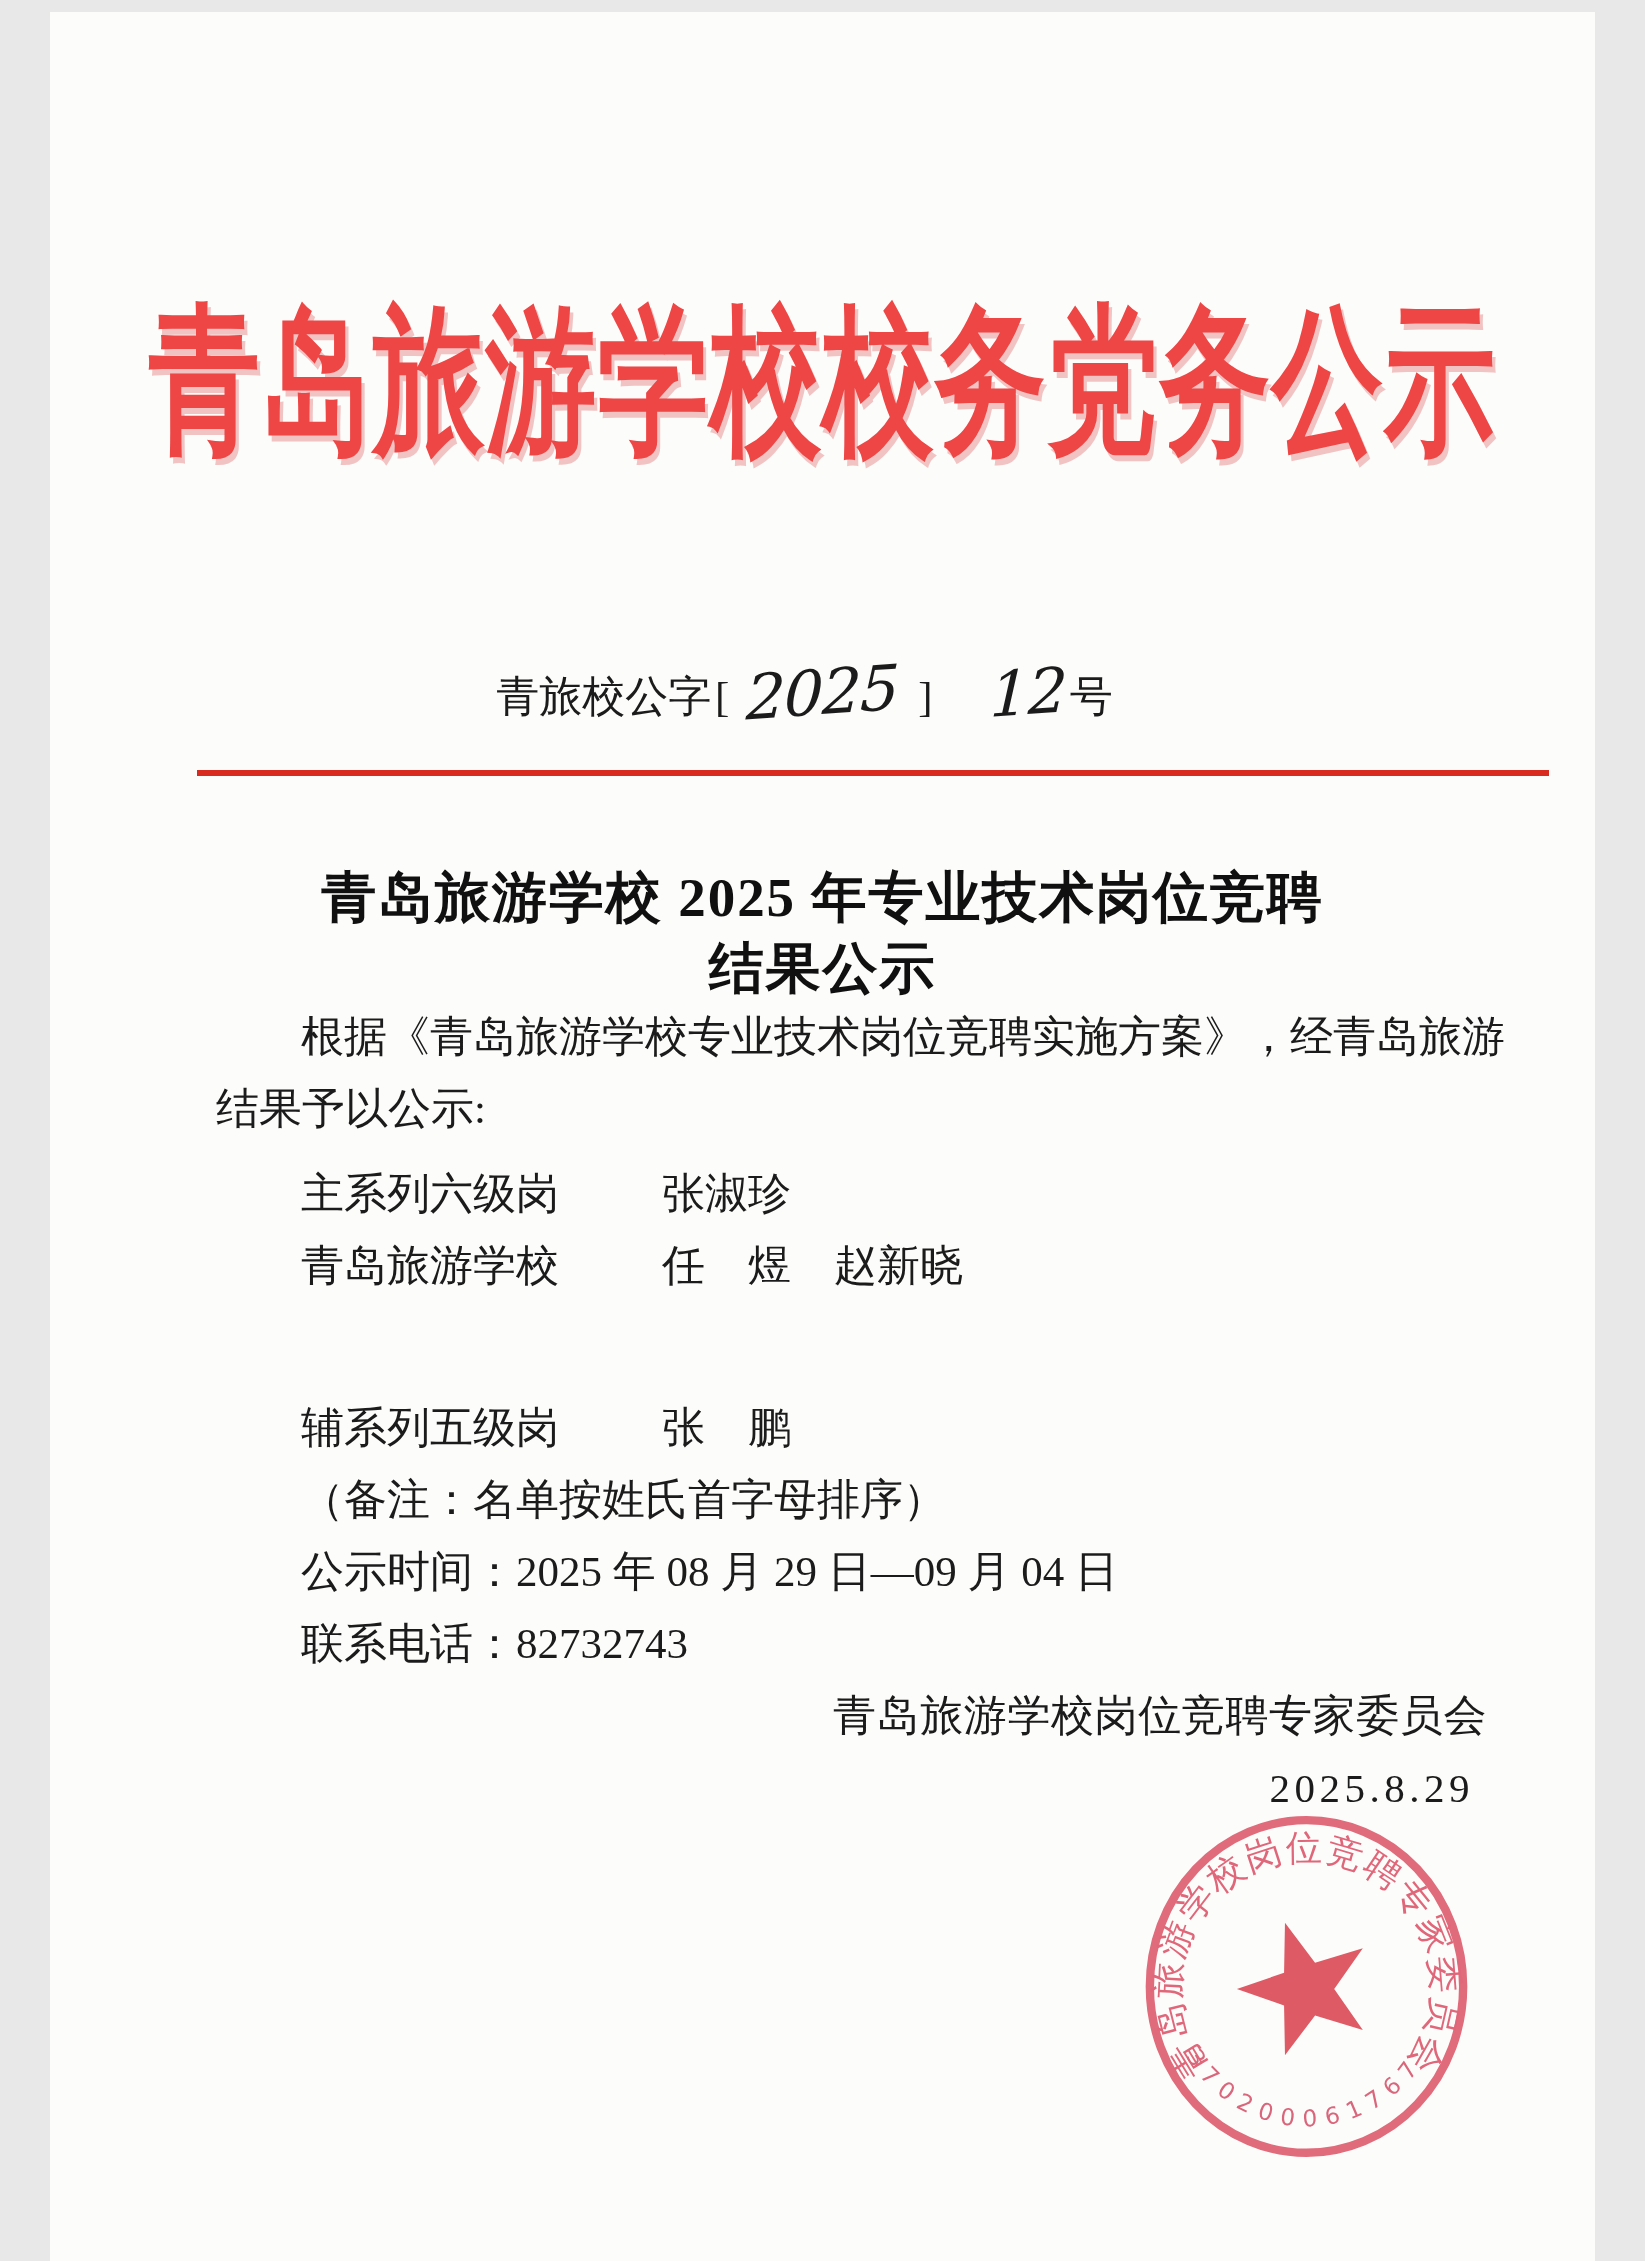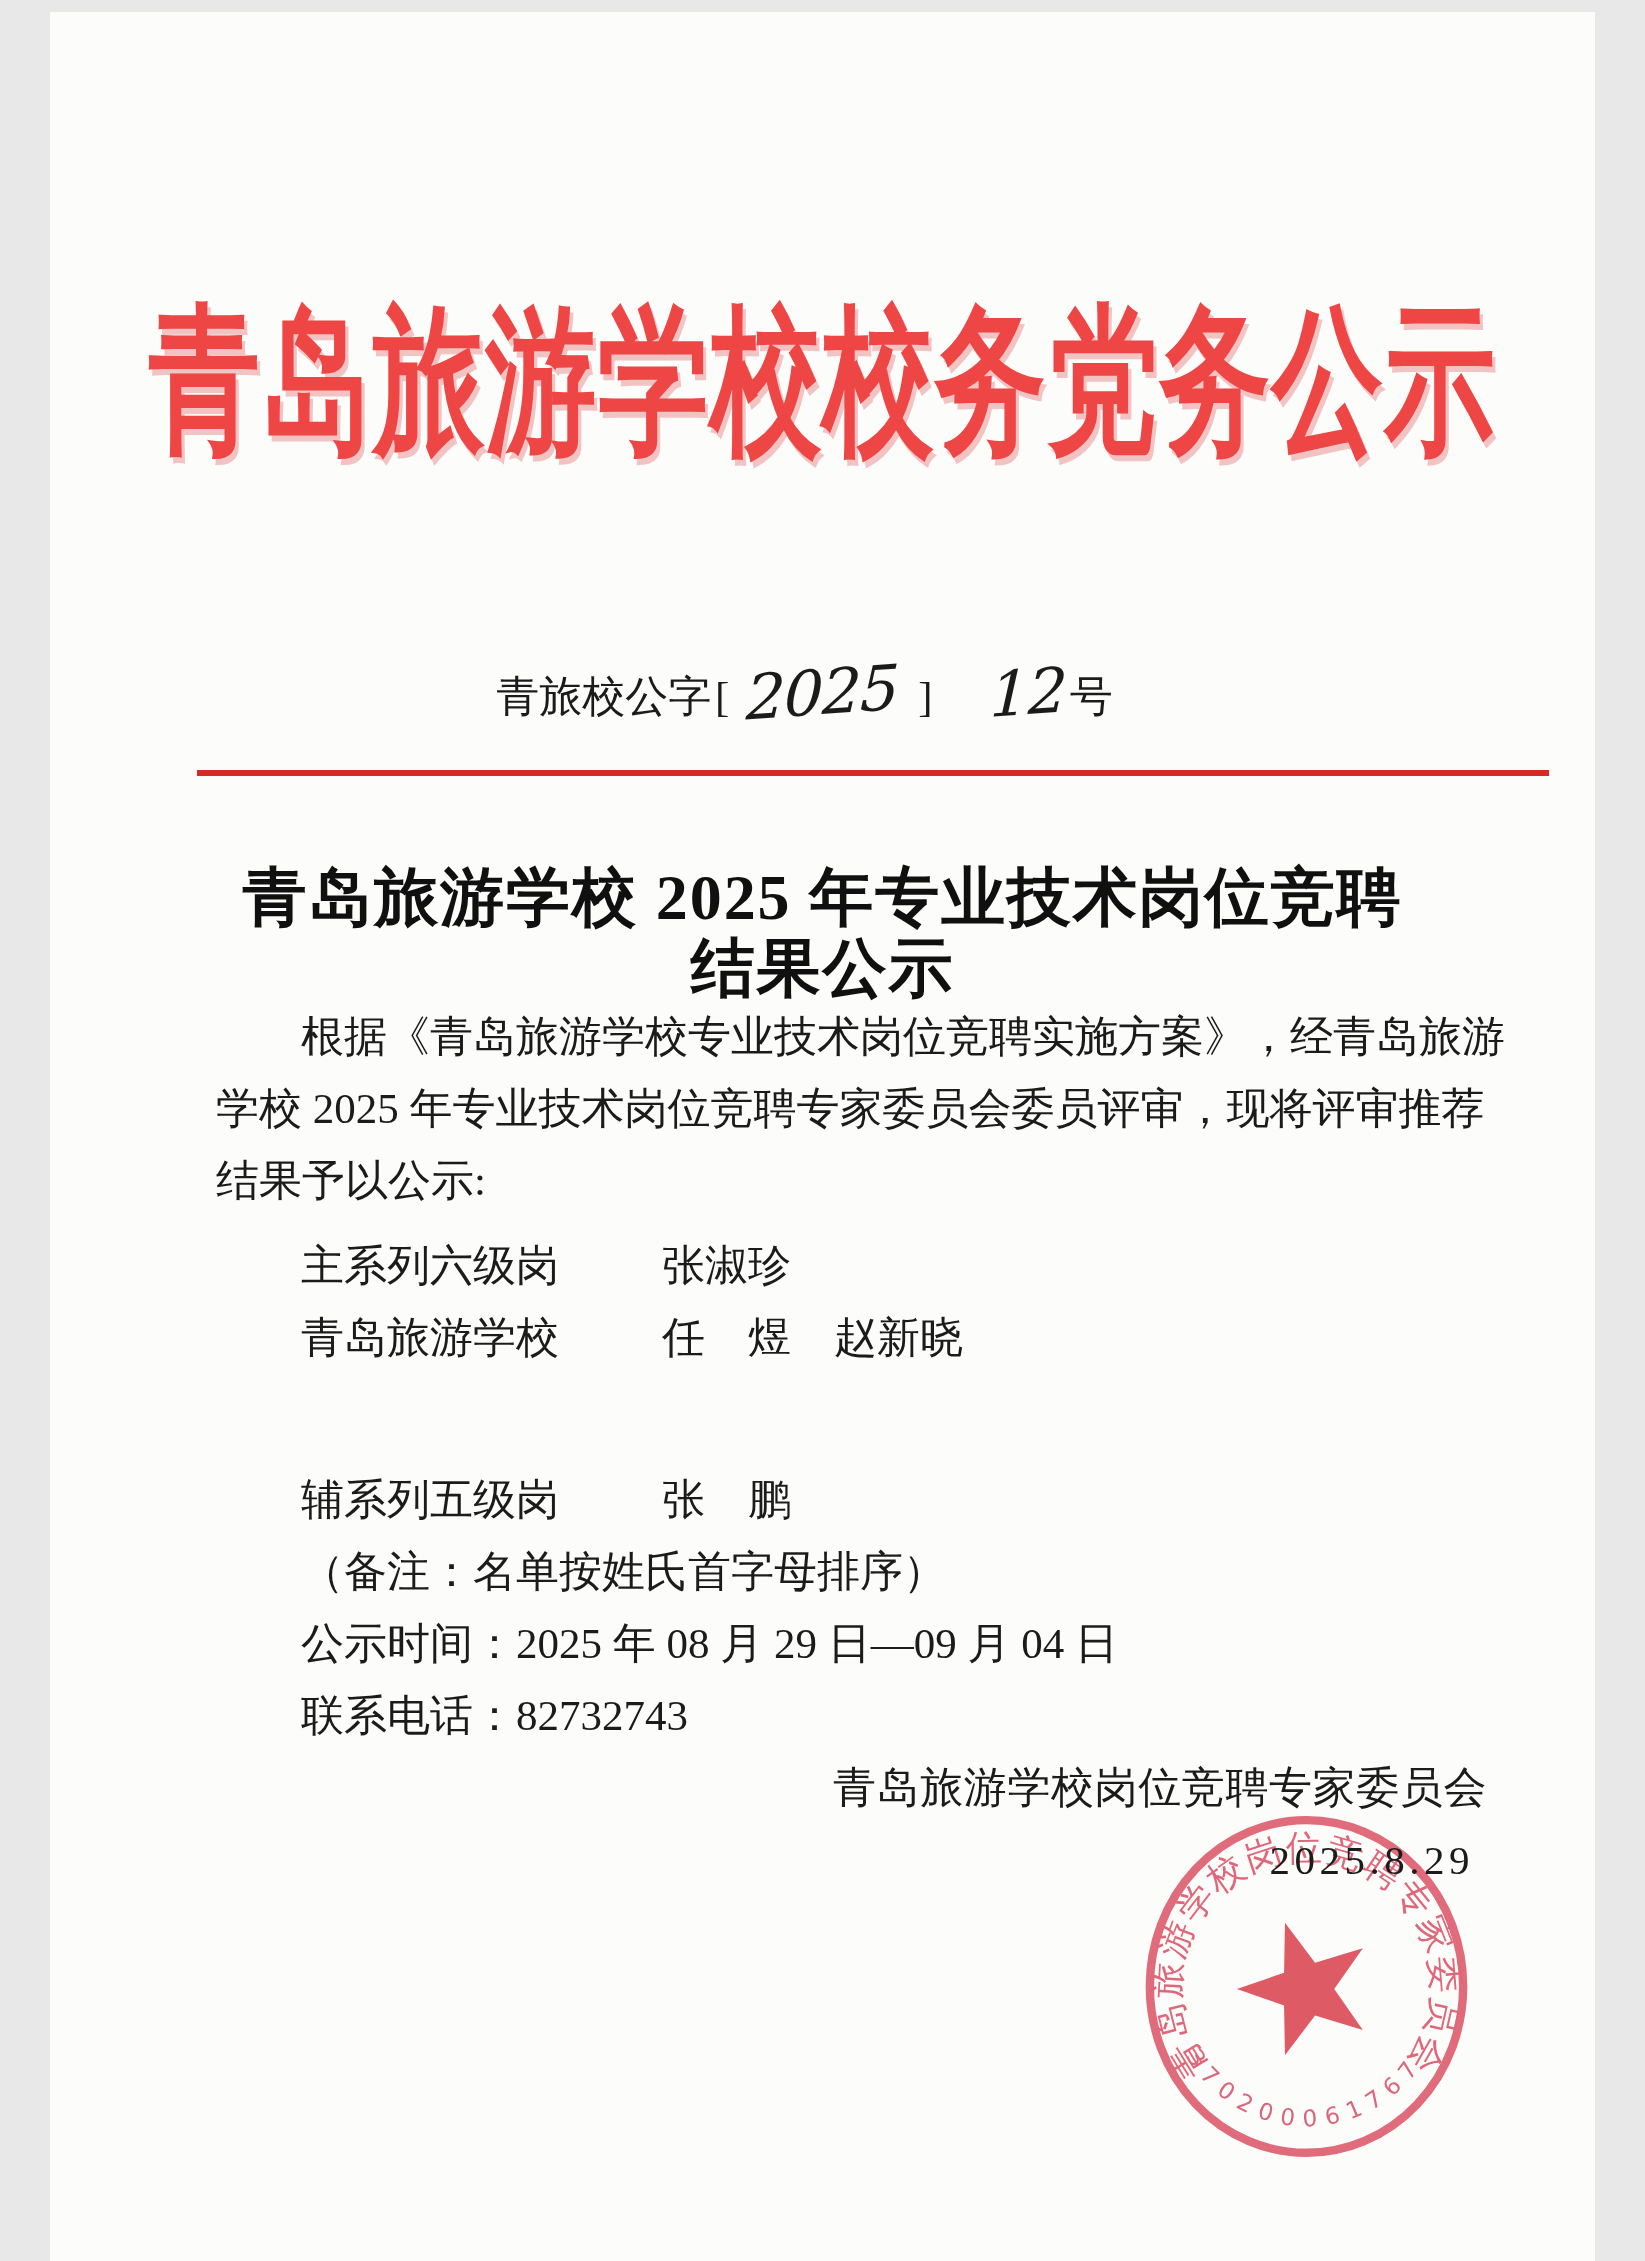--- a/index.html
+++ b/index.html
@@ -44,21 +44,21 @@
   }
   .hand.issue{margin-left:57px;margin-right:3.9px;}
   
   .rule{
     position:absolute;top:758px;left:147px;width:1352px;height:5.8px;
     background:#d92a20;
   }
   
   .ntitle{
     position:absolute;left:0;width:100%;
-    text-align:center;font-weight:bold;font-size:64px;line-height:72px;height:72px;
+    text-align:center;font-weight:bold;font-size:55px;line-height:72px;height:72px;
     letter-spacing:1.9px;color:#101010;white-space:nowrap;
   }
   .ntitle.l1{top:850px;}
   .ntitle.l2{top:921px;}
   
   .body-block{
     position:absolute;left:166px;top:989px;width:1312px;
     font-size:43px;color:#1b1b1b;z-index:2;
   }
   .bline{height:72px;line-height:72px;white-space:pre;}
@@ -83,21 +83,20 @@
 
   <div class="docnum"><span>青旅校公字</span><span class="openb">[</span><span class="hand">2025</span><span class="closeb">]</span><span class="hand issue">12</span><span>号</span></div>
 
   <div class="rule"></div>
 
   <div class="ntitle l1">青岛旅游学校 2025 年专业技术岗位竞聘</div>
   <div class="ntitle l2">结果公示</div>
 
   <div class="body-block">
     <div class="bline indent">根据《青岛旅游学校专业技术岗位竞聘实施方案》，经青岛旅游</div>
-    <div class="bline">学校 2025 年专业技术岗位竞聘专家委员会委员评审，现将评审推荐</div>
     <div class="bline">结果予以公示:</div>
 
     <div class="bline indent row-first"><span class="post">主系列六级岗</span><span>张淑珍</span></div>
     <div class="bline indent"><span class="post">青岛旅游学校</span><span>任　煜　赵新晓</span></div>
 
     <div class="bline indent fu-first"><span class="post">辅系列五级岗</span><span>张　鹏</span></div>
 
     <div class="bline indent">（备注：名单按姓氏首字母排序）</div>
     <div class="bline indent">公示时间：2025 年 08 月 29 日—09 月 04 日</div>
     <div class="bline indent">联系电话：82732743</div>

